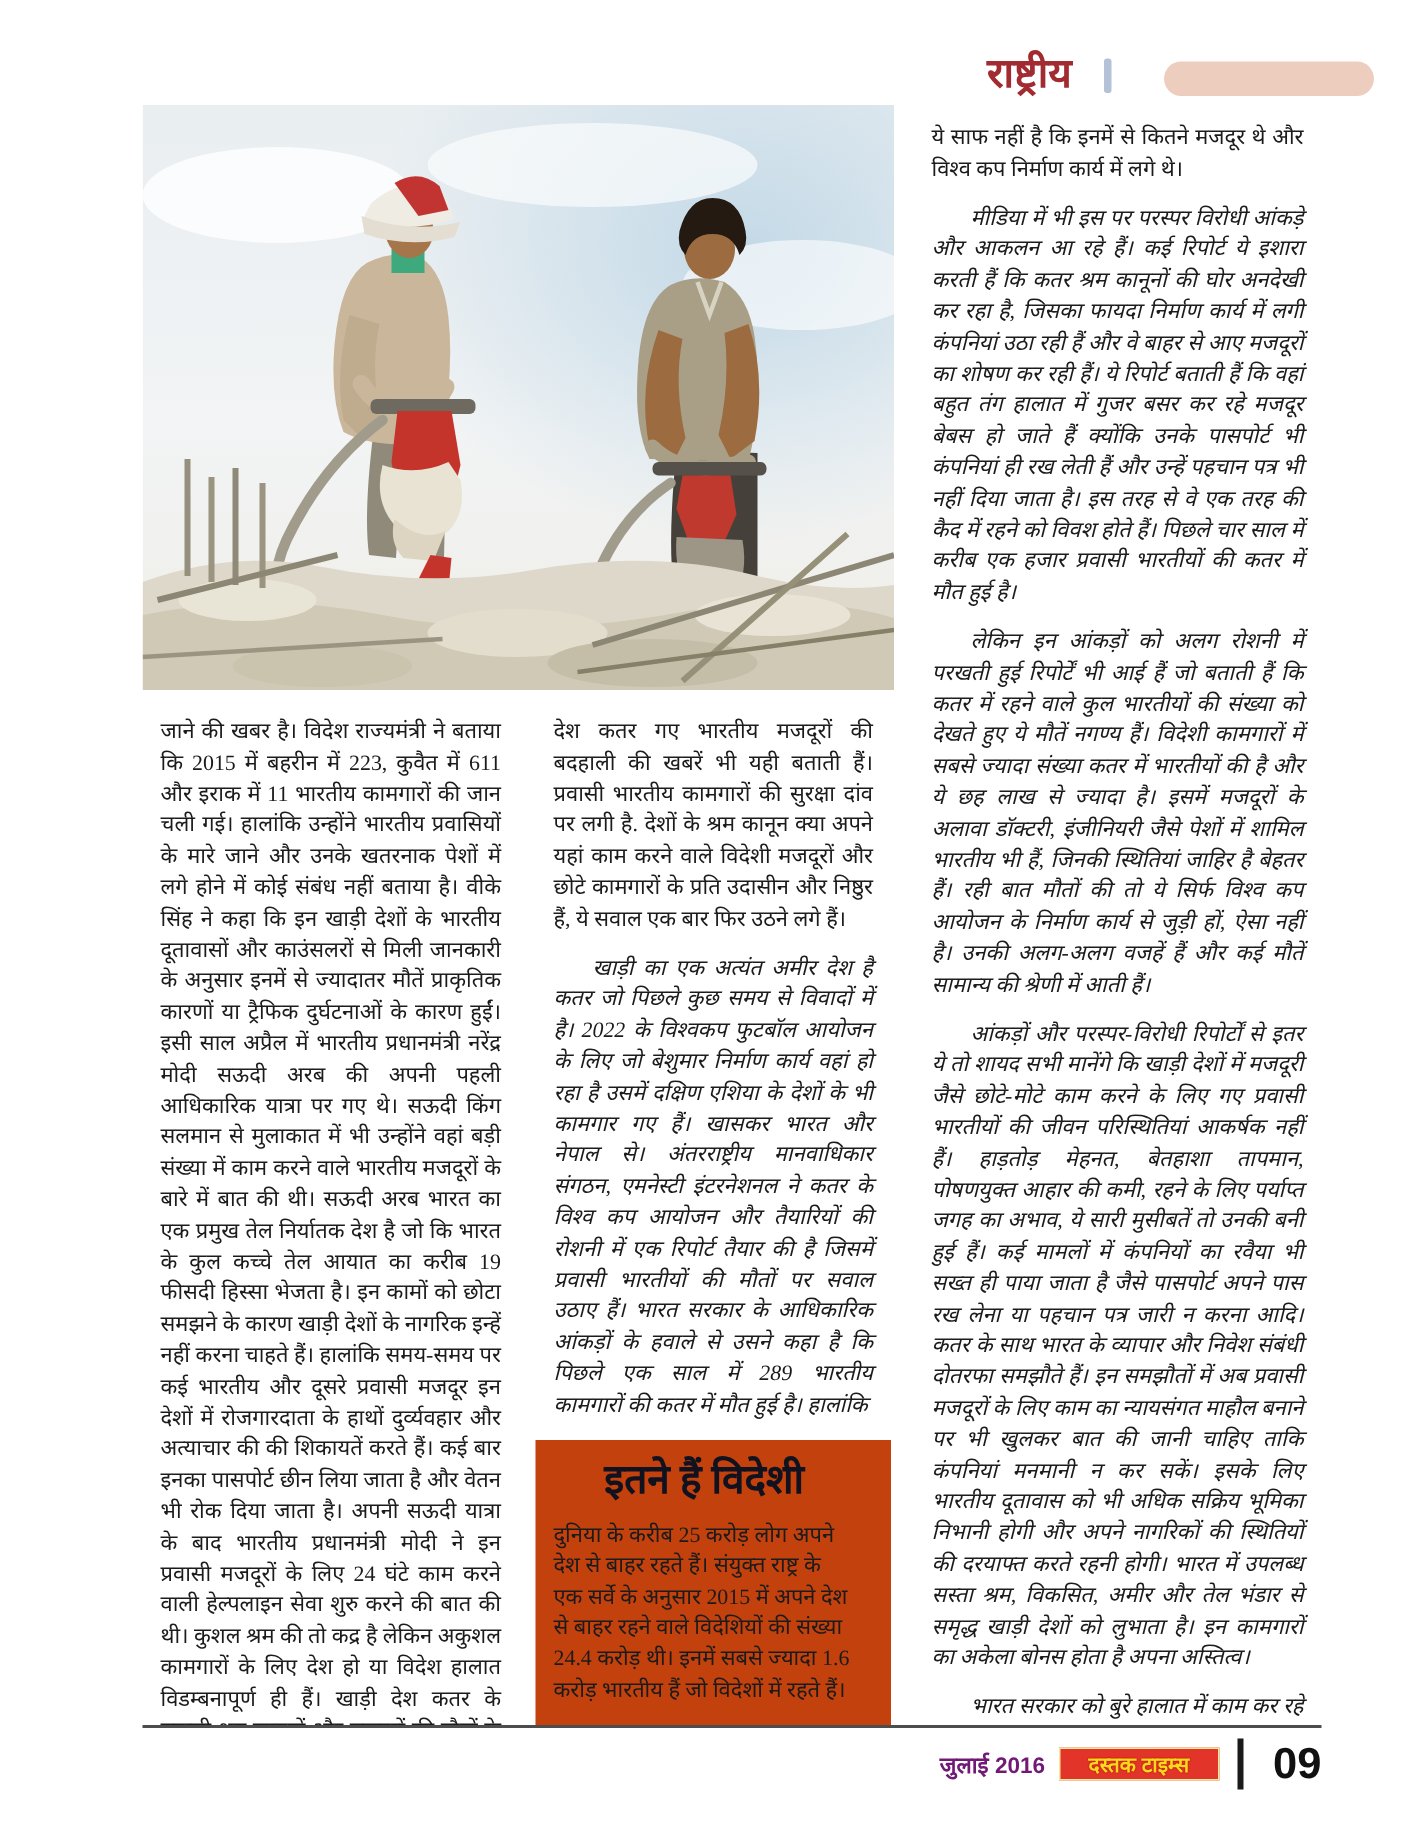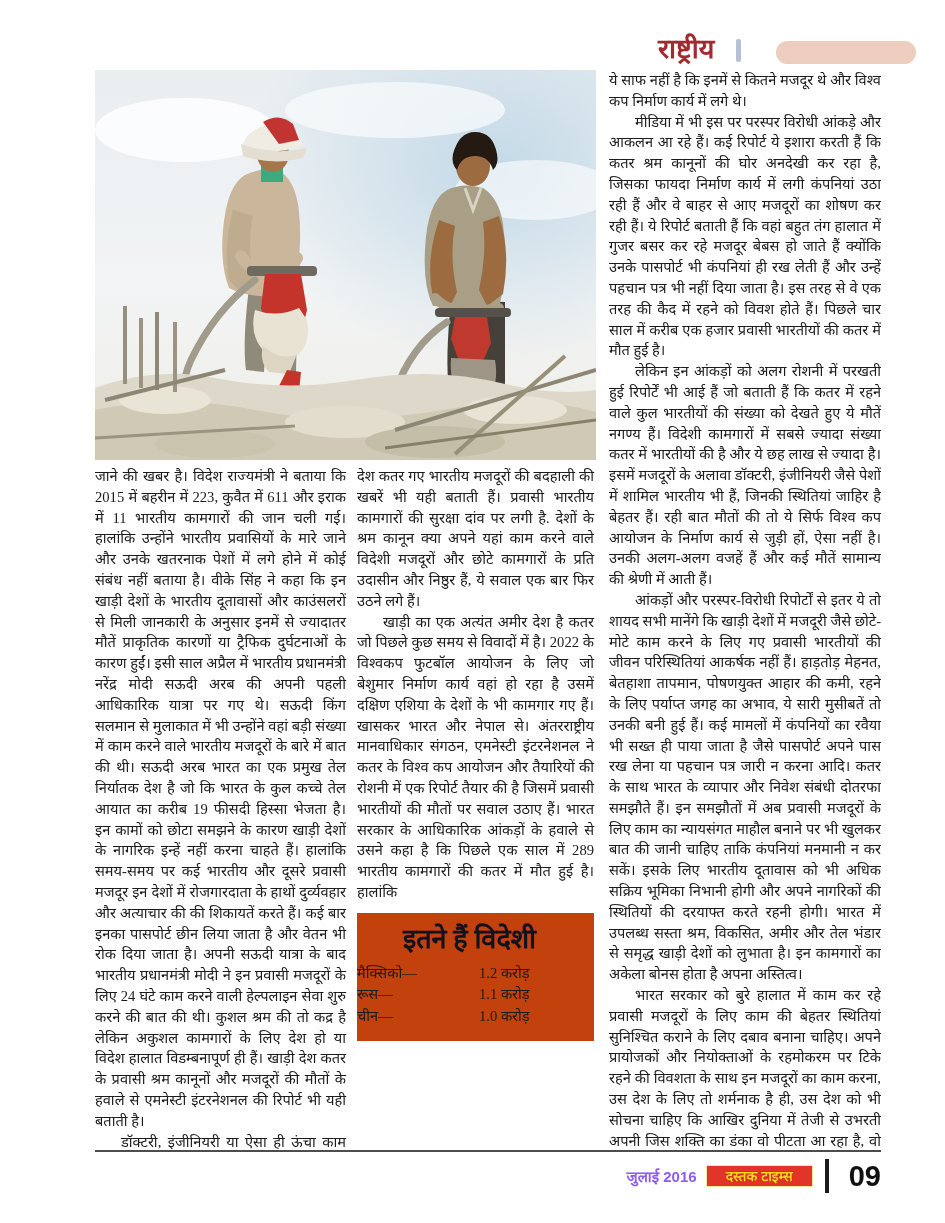--- a/index.html
+++ b/index.html
@@ -16,36 +16,36 @@
 
   
   .content { position:absolute; top:70px; left:95px; width:786px; display:flex; gap:13px; }
   .left-wrap { width:501px; flex:0 0 501px; }
   .photo-frame { width:501px; height:390px; overflow:hidden; }
   .two-cols { display:flex; gap:11px; margin-top:6px; height:684px; overflow:hidden; }
   .col { font-size:14.6px; line-height:20.8px; text-align:justify; }
   .col1 { width:251px; flex:0 0 251px; }
   .col2 { width:237px; flex:0 0 237px; }
   .col3 { width:272px; flex:0 0 272px; height:1078px; overflow:hidden; }
-  .col p { margin:0; }
-  .col p.indent { text-indent:26px; }
+  .col p { margin:12px; }
+  .col p.indent { text-indent:26px;font-style:italic; }
 
   
   .infobox { background:#c2410c; margin-top:10px; padding:8px 12px 14px 0; }
   .infobox-title { text-align:center; font-size:27px; font-weight:bold; color:#10121f; margin:2px 0 8px 0; line-height:32px; }
   .infobox-intro { font-size:14.6px; line-height:20.6px; text-align:left; margin:0; }
   .infobox-rows { margin-top:2px; }
   .infobox-row { display:flex; font-size:14.6px; line-height:21.4px; }
   .infobox-row .country { width:122px; flex:0 0 122px; }
   .infobox-row .value { flex:1; }
 
   
   .page-footer { position:absolute; top:1150px; left:95px; width:786px; background:#fff; border-top:2px solid #4d4d4d; }
   .footer-right { display:flex; justify-content:flex-end; align-items:center; gap:9px; padding-top:7px; }
-  .footer-date { color:#8b5cf6; font-weight:bold; font-size:15px; font-family:"Liberation Sans", sans-serif; }
+  .footer-date { color:#701a75; font-weight:bold; font-size:15px; font-family:"Liberation Sans", sans-serif; }
   .footer-logo { background:#e23428; color:#ffd71c; font-weight:bold; font-size:14px; line-height:18px; padding:1px 19px; font-family:"Liberation Sans", sans-serif; text-shadow:0 0 1px #8b0000; border:1px solid #f4e9a0; }
   .pagenum-wrap { border-left:4px solid #1a1a1a; padding-left:20px; margin-left:3px; height:34px; display:flex; align-items:center; }
   .pagenum { font-size:29px; font-weight:bold; font-family:"Liberation Sans", sans-serif; color:#111; line-height:30px; }
 </style>
 </head>
 <body>
 
 <div class="header">
   <div class="section-label">राष्ट्रीय</div>
   <div class="header-divider"></div>
@@ -141,20 +141,21 @@
       <div class="col col1">
         <p>जाने की खबर है। विदेश राज्यमंत्री ने बताया कि 2015 में बहरीन में 223, कुवैत में 611 और इराक में 11 भारतीय कामगारों की जान चली गई। हालांकि उन्होंने भारतीय प्रवासियों के मारे जाने और उनके खतरनाक पेशों में लगे होने में कोई संबंध नहीं बताया है। वीके सिंह ने कहा कि इन खाड़ी देशों के भारतीय दूतावासों और काउंसलरों से मिली जानकारी के अनुसार इनमें से ज्यादातर मौतें प्राकृतिक कारणों या ट्रैफिक दुर्घटनाओं के कारण हुईं। इसी साल अप्रैल में भारतीय प्रधानमंत्री नरेंद्र मोदी सऊदी अरब की अपनी पहली आधिकारिक यात्रा पर गए थे। सऊदी किंग सलमान से मुलाकात में भी उन्होंने वहां बड़ी संख्या में काम करने वाले भारतीय मजदूरों के बारे में बात की थी। सऊदी अरब भारत का एक प्रमुख तेल निर्यातक देश है जो कि भारत के कुल कच्चे तेल आयात का करीब 19 फीसदी हिस्सा भेजता है। इन कामों को छोटा समझने के कारण खाड़ी देशों के नागरिक इन्हें नहीं करना चाहते हैं। हालांकि समय-समय पर कई भारतीय और दूसरे प्रवासी मजदूर इन देशों में रोजगारदाता के हाथों दुर्व्यवहार और अत्याचार की की शिकायतें करते हैं। कई बार इनका पासपोर्ट छीन लिया जाता है और वेतन भी रोक दिया जाता है। अपनी सऊदी यात्रा के बाद भारतीय प्रधानमंत्री मोदी ने इन प्रवासी मजदूरों के लिए 24 घंटे काम करने वाली हेल्पलाइन सेवा शुरु करने की बात की थी। कुशल श्रम की तो कद्र है लेकिन अकुशल कामगारों के लिए देश हो या विदेश हालात विडम्बनापूर्ण ही हैं। खाड़ी देश कतर के प्रवासी श्रम कानूनों और मजदूरों की मौतों के हवाले से एमनेस्टी इंटरनेशनल की रिपोर्ट भी यही बताती है।</p>
         <p class="indent">डॉक्टरी, इंजीनियरी या ऐसा ही ऊंचा काम करने विदेश जा रहे हैं तो शायद आपको दिक्कत न आएं, लेकिन अगर कोई छोटा कामगार या मजदूर परिवार का पेट पालने विदेश निकलता है तो ये सफर जोखिम भरा और जानलेवा हो सकता है। खाड़ी के अमीर</p>
       </div>
       <div class="col col2">
         <p>देश कतर गए भारतीय मजदूरों की बदहाली की खबरें भी यही बताती हैं। प्रवासी भारतीय कामगारों की सुरक्षा दांव पर लगी है. देशों के श्रम कानून क्या अपने यहां काम करने वाले विदेशी मजदूरों और छोटे कामगारों के प्रति उदासीन और निष्ठुर हैं, ये सवाल एक बार फिर उठने लगे हैं।</p>
         <p class="indent">खाड़ी का एक अत्यंत अमीर देश है कतर जो पिछले कुछ समय से विवादों में है। 2022 के विश्वकप फुटबॉल आयोजन के लिए जो बेशुमार निर्माण कार्य वहां हो रहा है उसमें दक्षिण एशिया के देशों के भी कामगार गए हैं। खासकर भारत और नेपाल से। अंतरराष्ट्रीय मानवाधिकार संगठन, एमनेस्टी इंटरनेशनल ने कतर के विश्व कप आयोजन और तैयारियों की रोशनी में एक रिपोर्ट तैयार की है जिसमें प्रवासी भारतीयों की मौतों पर सवाल उठाए हैं। भारत सरकार के आधिकारिक आंकड़ों के हवाले से उसने कहा है कि पिछले एक साल में 289 भारतीय कामगारों की कतर में मौत हुई है। हालांकि</p>
 
         <div class="infobox">
           <div class="infobox-title">इतने हैं विदेशी</div>
+          <p class="infobox-intro">दुनिया के करीब 25 करोड़ लोग अपने देश से बाहर रहते हैं। संयुक्त राष्ट्र के एक सर्वे के अनुसार 2015 में अपने देश से बाहर रहने वाले विदेशियों की संख्या 24.4 करोड़ थी। इनमें सबसे ज्यादा 1.6 करोड़ भारतीय हैं जो विदेशों में रहते हैं।</p>
           <div class="infobox-rows">
             <div class="infobox-row">
                 <span class="country">मैक्सिको—</span>
                 <span class="value">1.2 करोड़</span>
               </div>
             <div class="infobox-row">
                 <span class="country">रूस—</span>
                 <span class="value">1.1 करोड़</span>
               </div>
             <div class="infobox-row">

